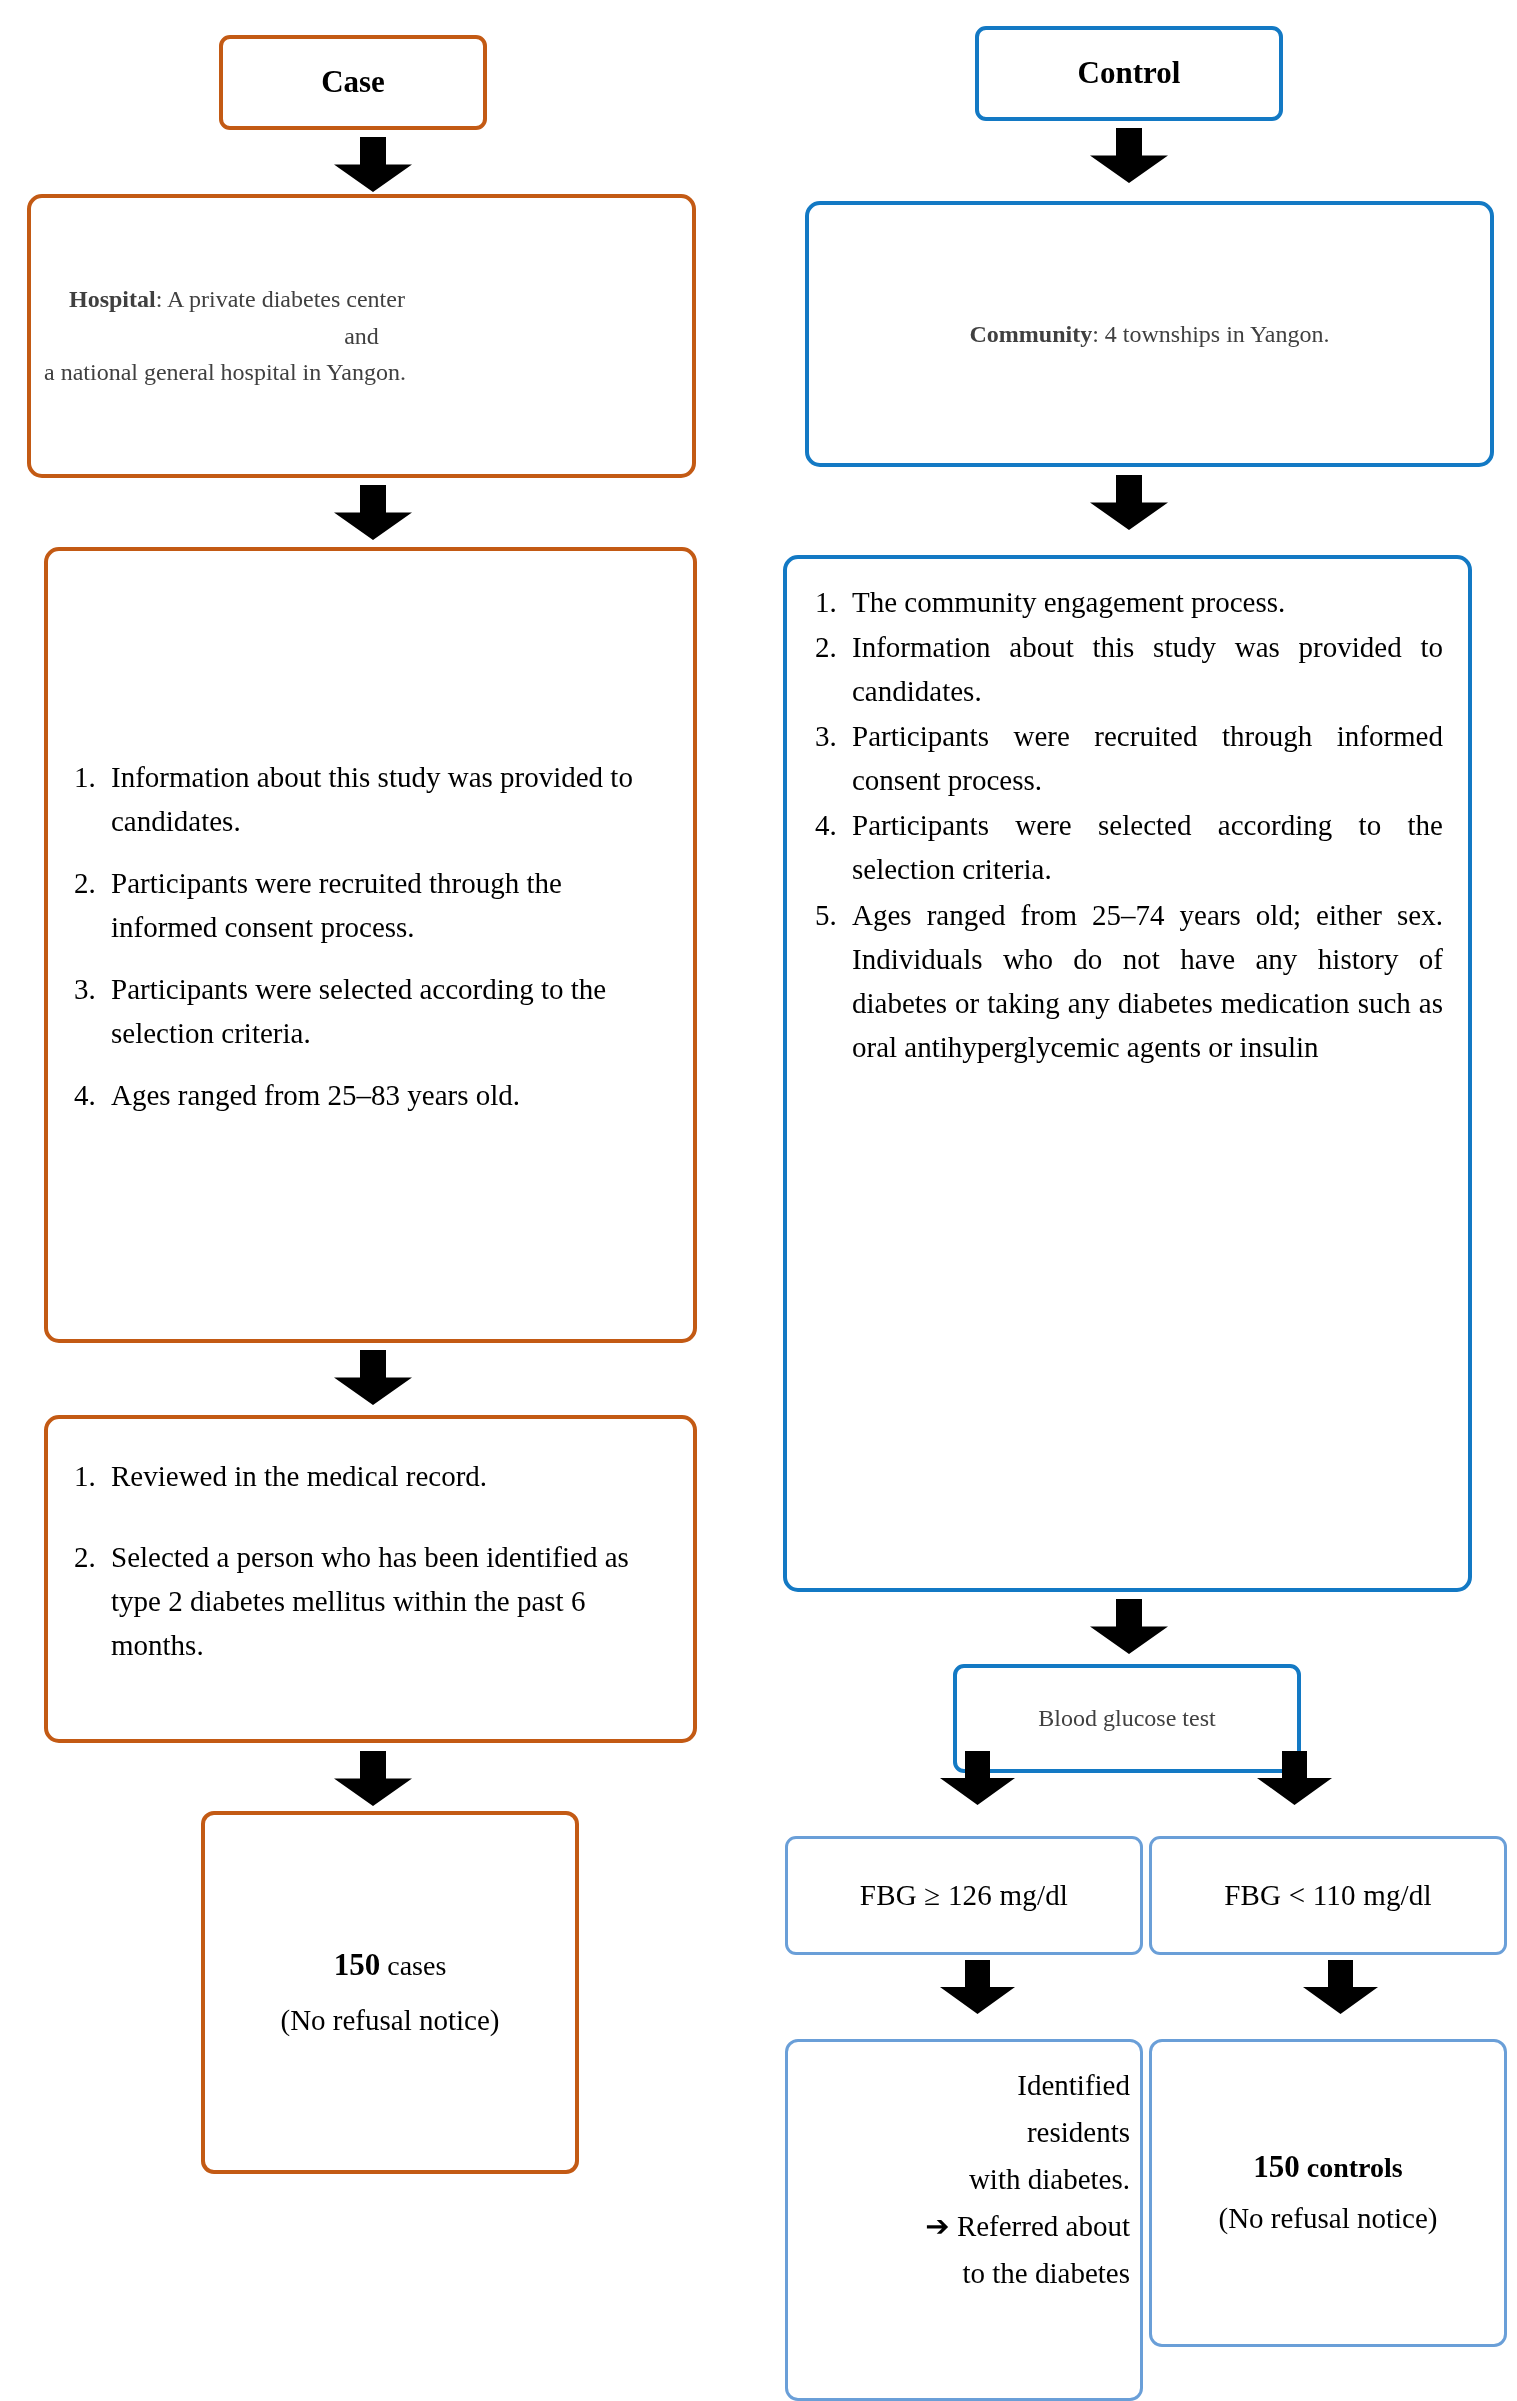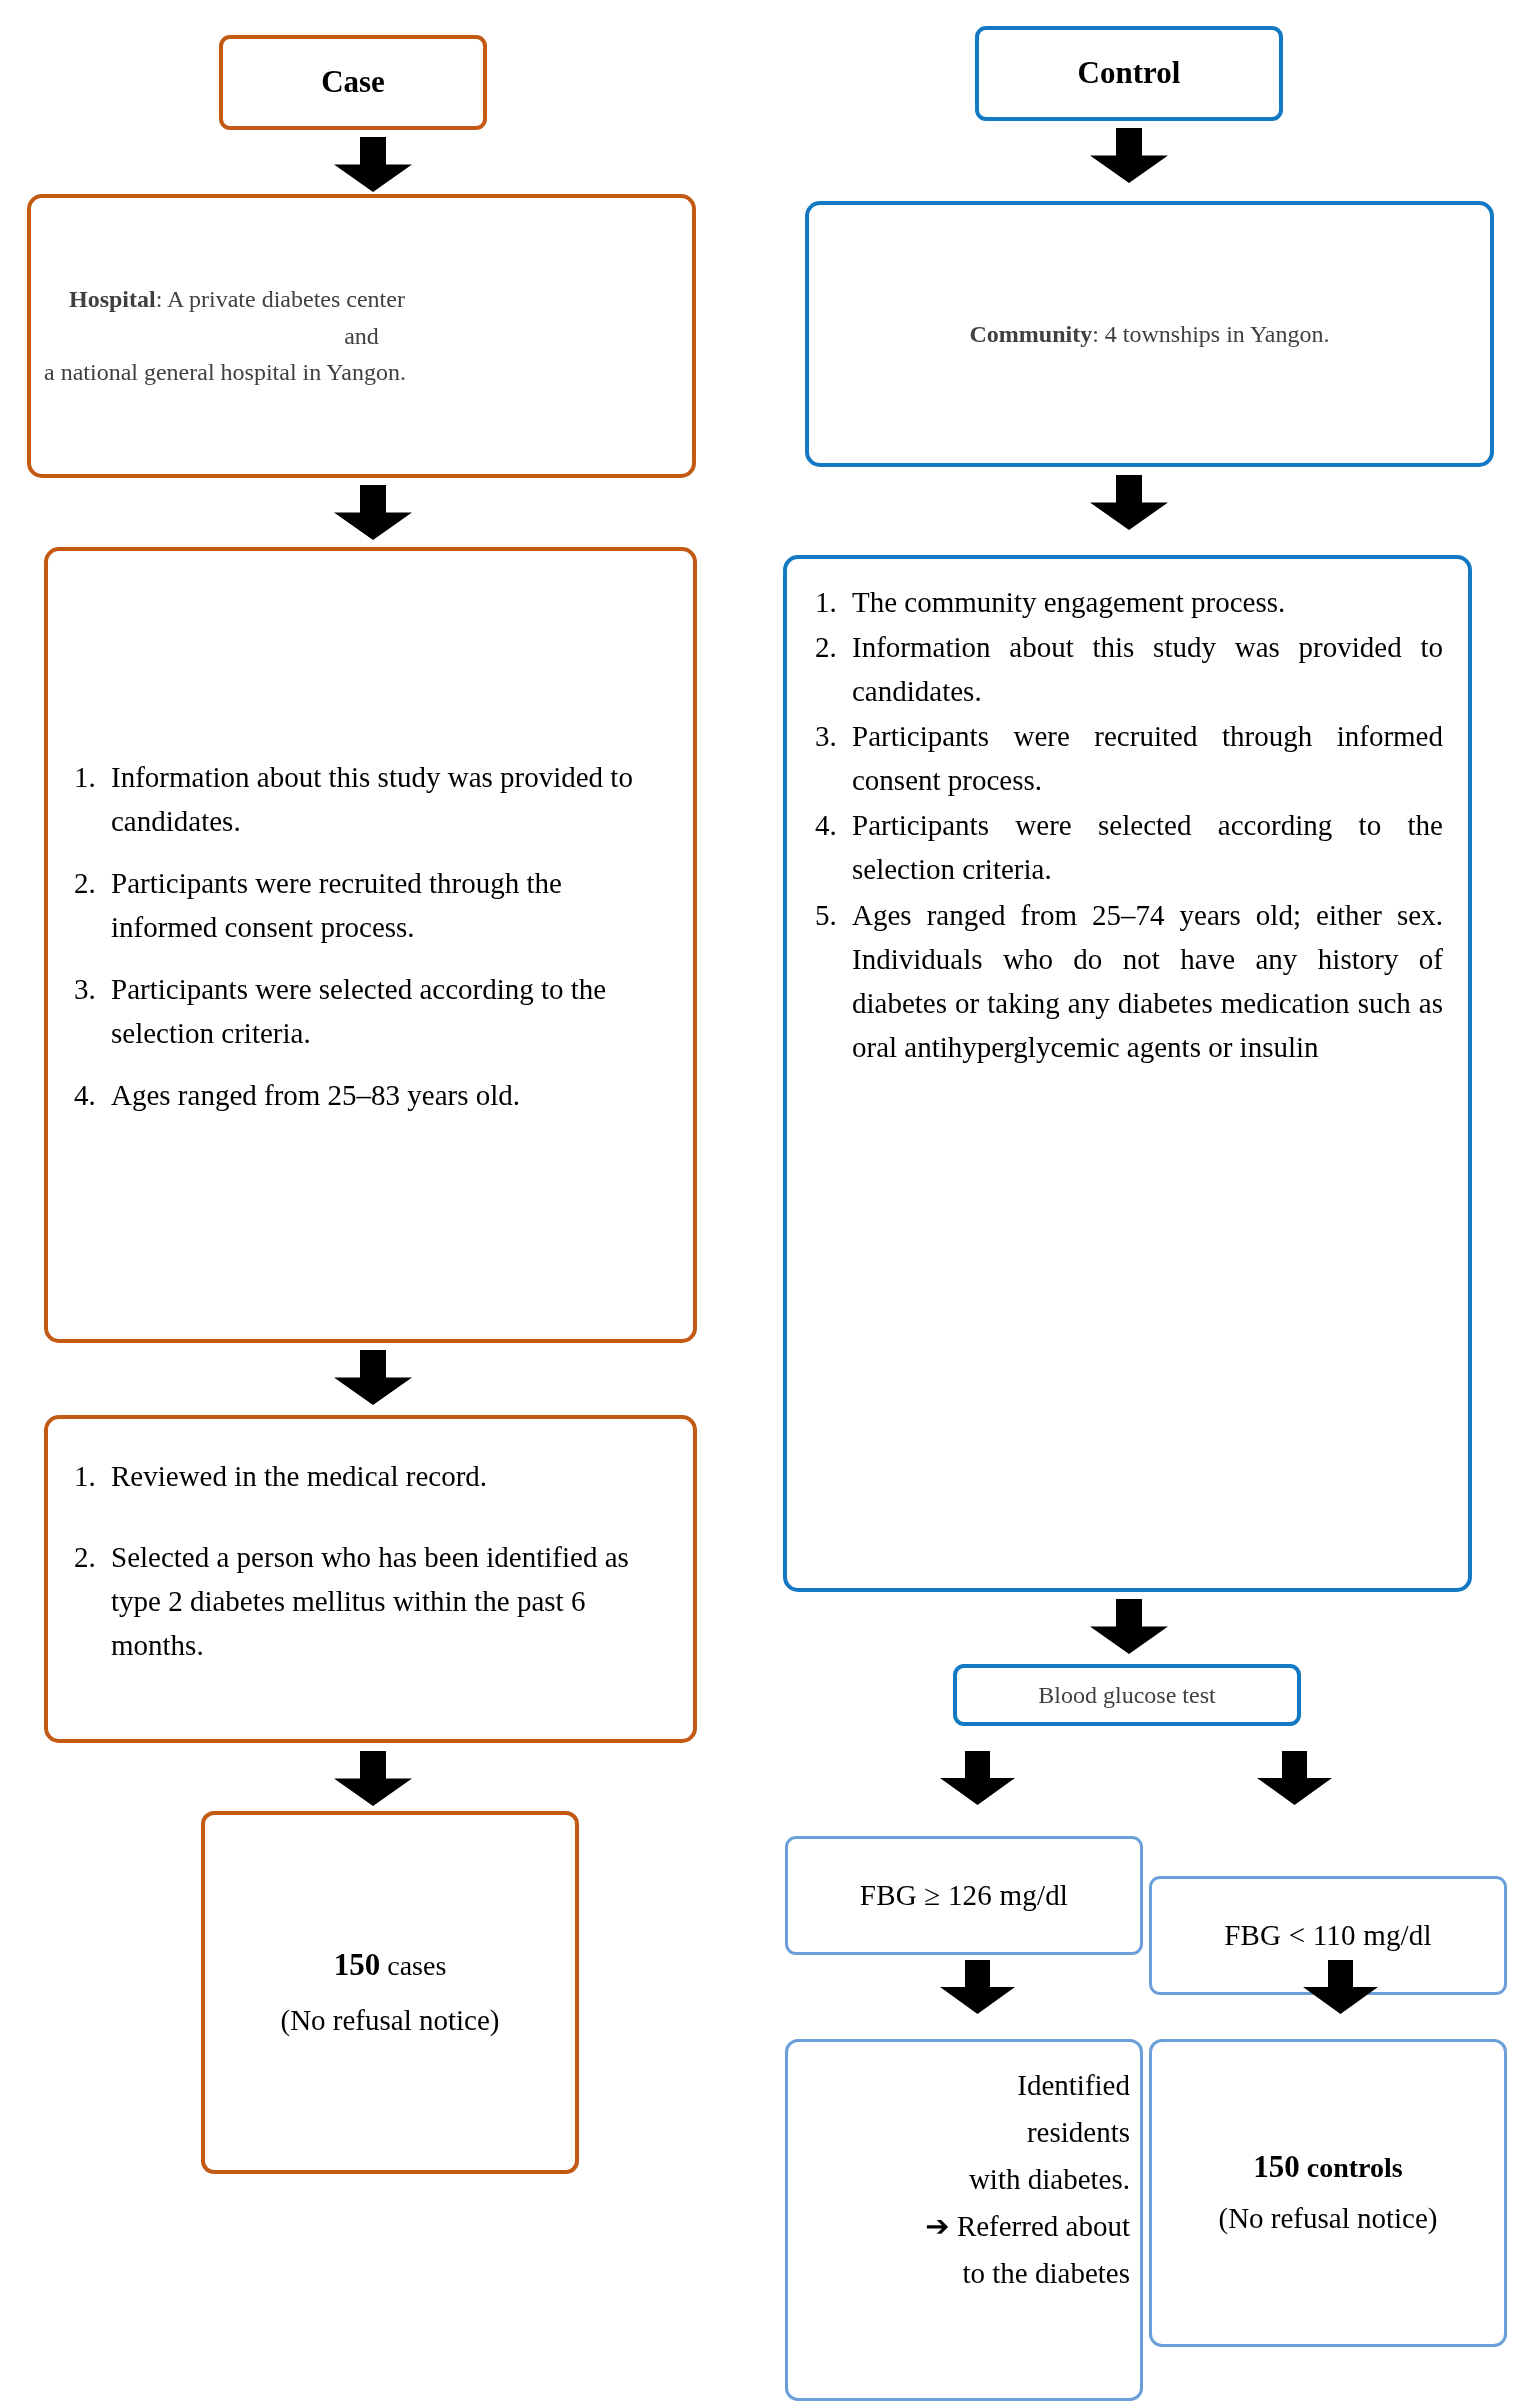--- a/index.html
+++ b/index.html
@@ -258,41 +258,41 @@
       </li>
     </ul>
   </div>
 
   <div class="arrow" style="left:1090px; top:1599px;">
     <svg width="78" height="55" viewBox="0 0 156 110" aria-hidden="true">
       <polygon points="52,0 104,0 104,55 156,55 78,110 0,55 52,55" fill="#000000"></polygon>
     </svg>
   </div>
 
-  <div class="node blue bw-med r-sm" style="left:953px; top:1664px; width:348px; height:62px;">
+  <div class="node blue bw-med r-sm" style="left:953px; top:1664px; width:348px; height:109px;">
     <div class="body-text center-text">Blood glucose test</div>
   </div>
 
   <div class="arrow" style="left:940px; top:1751px;">
     <svg width="75" height="54" viewBox="0 0 150 108" aria-hidden="true">
       <polygon points="50,0 100,0 100,54 150,54 75,108 0,54 50,54" fill="#000000"></polygon>
     </svg>
   </div>
 
   <div class="arrow" style="left:1257px; top:1751px;">
     <svg width="75" height="54" viewBox="0 0 150 108" aria-hidden="true">
       <polygon points="50,0 100,0 100,54 150,54 75,108 0,54 50,54" fill="#000000"></polygon>
     </svg>
   </div>
 
   <div class="node ltblue bw-thin r-sm" style="left:785px; top:1836px; width:358px; height:119px;">
     <div class="fbg-text">FBG ≥ 126  mg/dl</div>
   </div>
 
-  <div class="node ltblue bw-thin r-sm" style="left:1149px; top:1836px; width:358px; height:119px;margin-top:40px;">
+  <div class="node ltblue bw-thin r-sm" style="left:1149px; top:1836px; width:358px; height:119px;">
     <div class="fbg-text">FBG &lt; 110  mg/dl</div>
   </div>
 
   <div class="arrow" style="left:940px; top:1960px;">
     <svg width="75" height="54" viewBox="0 0 150 108" aria-hidden="true">
       <polygon points="50,0 100,0 100,54 150,54 75,108 0,54 50,54" fill="#000000"></polygon>
     </svg>
   </div>
 
   <div class="arrow" style="left:1303px; top:1960px;">

